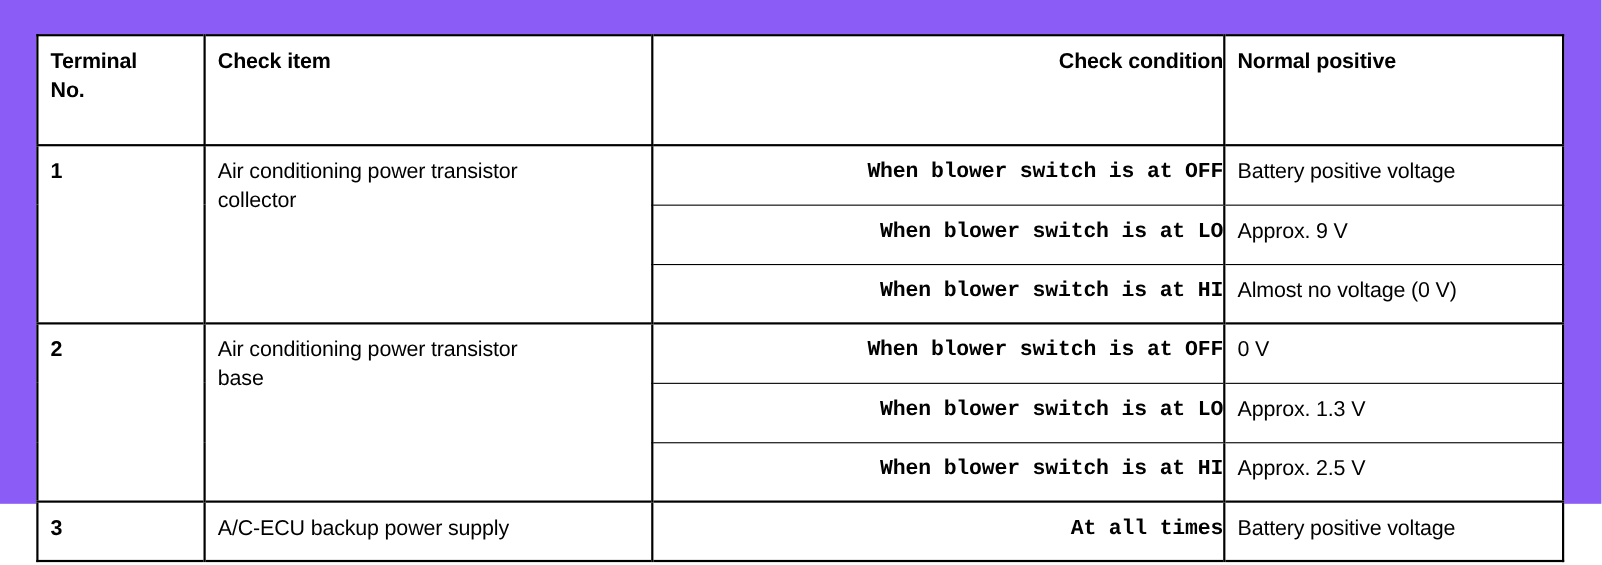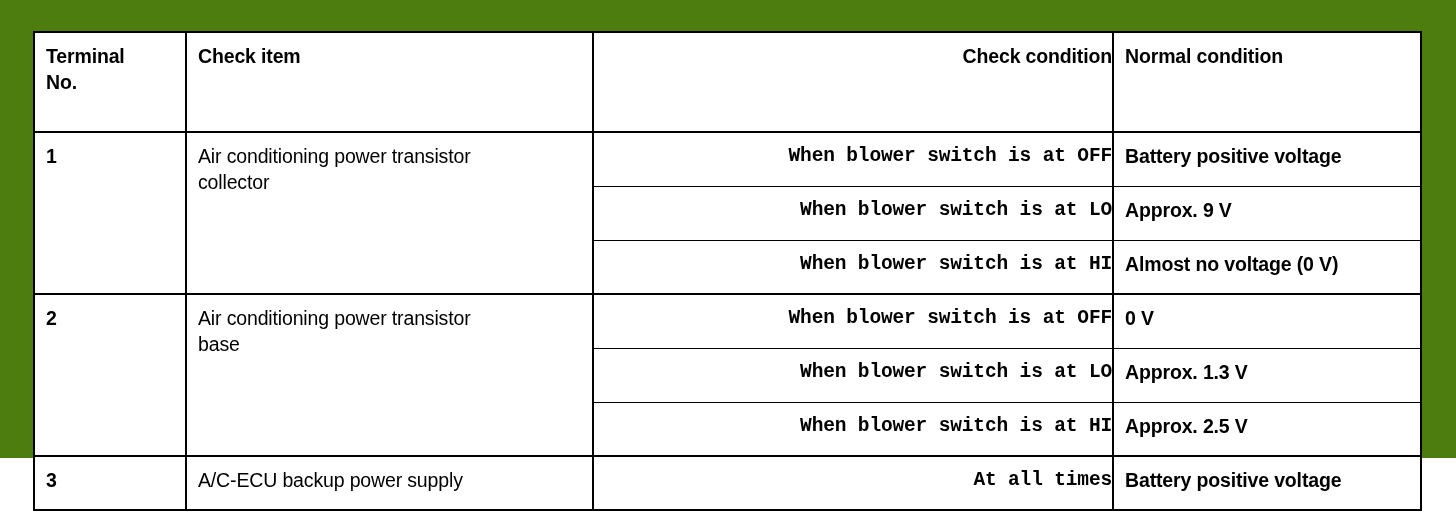--- a/index.html
+++ b/index.html
@@ -14,21 +14,21 @@
     overflow: hidden;
     font-family: "Liberation Sans", "DejaVu Sans", sans-serif;
     color: #000000;
   }
 
   
   .scan-page {
     position: relative;
     width: 1456px;
     height: 458px;
-    background: #4d7c0f;
+    background: #8b5cf6;
   }
 
   
   .spec-table {
     position: absolute;
     left: 33px;
     top: 31px;
     width: 1387px;
     height: 466px;
     border-collapse: collapse;
@@ -73,21 +73,21 @@
     border-top: 2.5px solid #000000;
   }
 
   
   tbody tr { height: 54px; }
 
   
   td.terminal-no   { font-weight: 700; }
   td.check-item    { font-weight: 400; padding-right: 10px; }
   td.check-cond    { font-weight: 700; font-family: Liberation Mono, monospace; }
-  td.normal-cond   { font-weight: 700; }
+  td.normal-cond   { font-weight: 400; }
 
   
   td.terminal-no, th.terminal-no { border-right: 2px solid #000000; }
   td.check-item,  th.check-item  { border-right: 2.5px solid #000000; margin-left: 36px; }
   td.check-cond,  th.check-cond  { border-right: 2px solid #000000; text-align: right; }
 
   .cell-text { display: block; }
 </style>
 </head>
 <body>
@@ -103,21 +103,21 @@
     </colgroup>
 
     <thead>
       <tr>
         <th class="terminal-no">
           <span class="cell-text">Terminal</span>
           <span class="cell-text">No.</span>
         </th>
         <th class="check-item">Check item</th>
         <th class="check-cond">Check condition</th>
-        <th class="normal-cond">Normal condition</th>
+        <th class="normal-cond">Normal positive</th>
       </tr>
     </thead>
 
     <tbody>
 
       <tr class="group-start">
         <td class="terminal-no" rowspan="3">1</td>
         <td class="check-item" rowspan="3">
           <span class="cell-text">Air conditioning power transistor</span>
           <span class="cell-text">collector</span>

